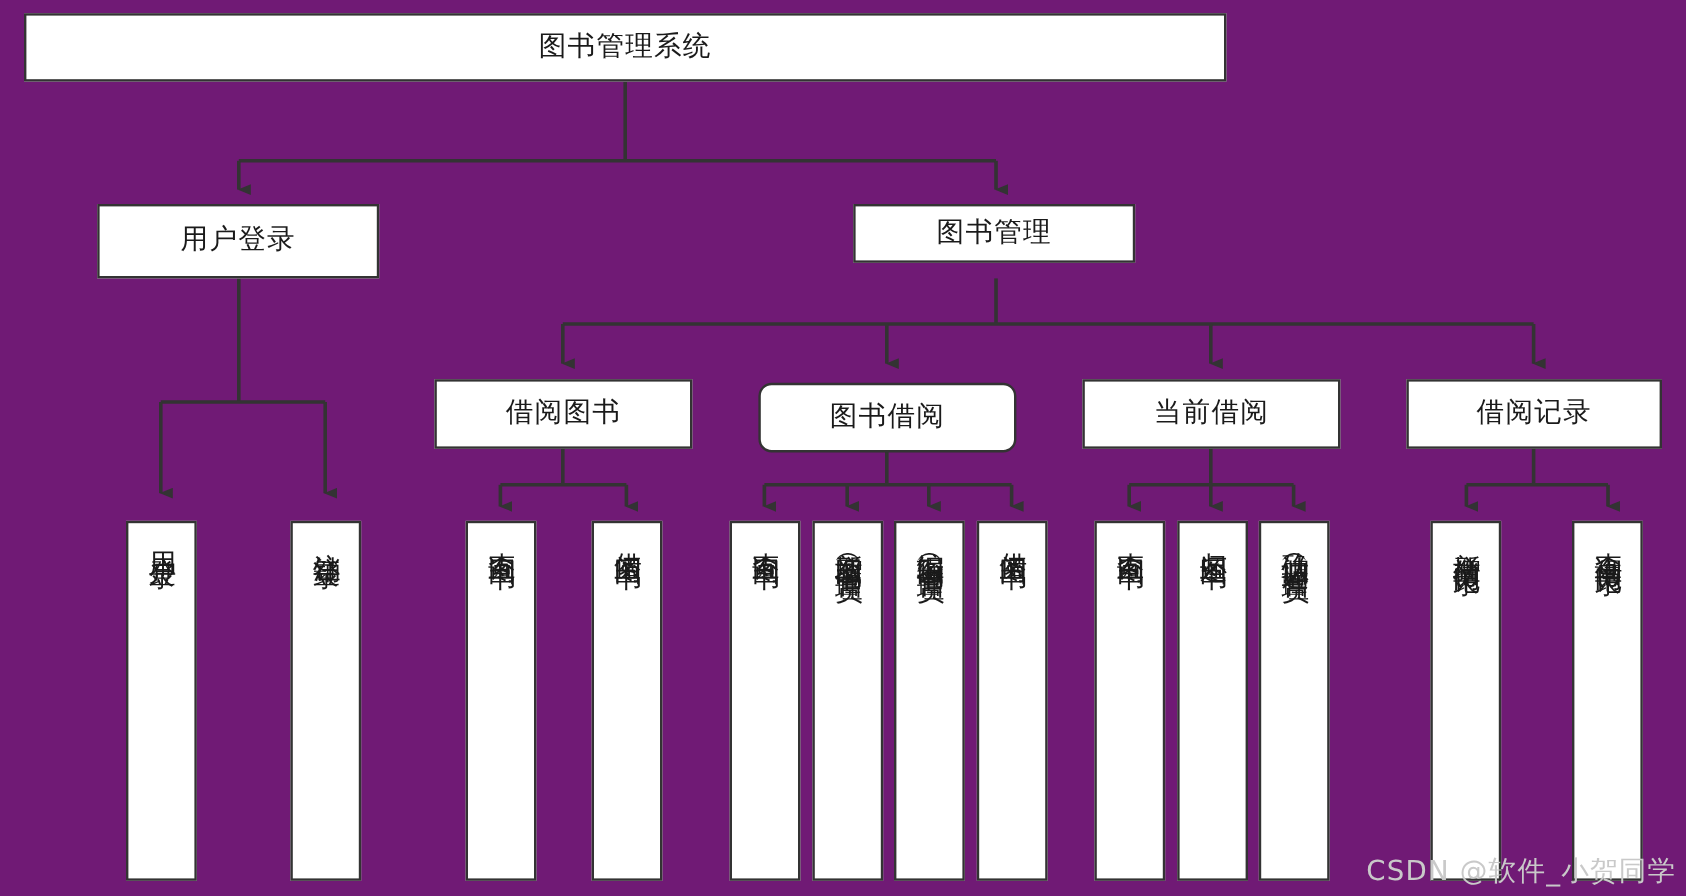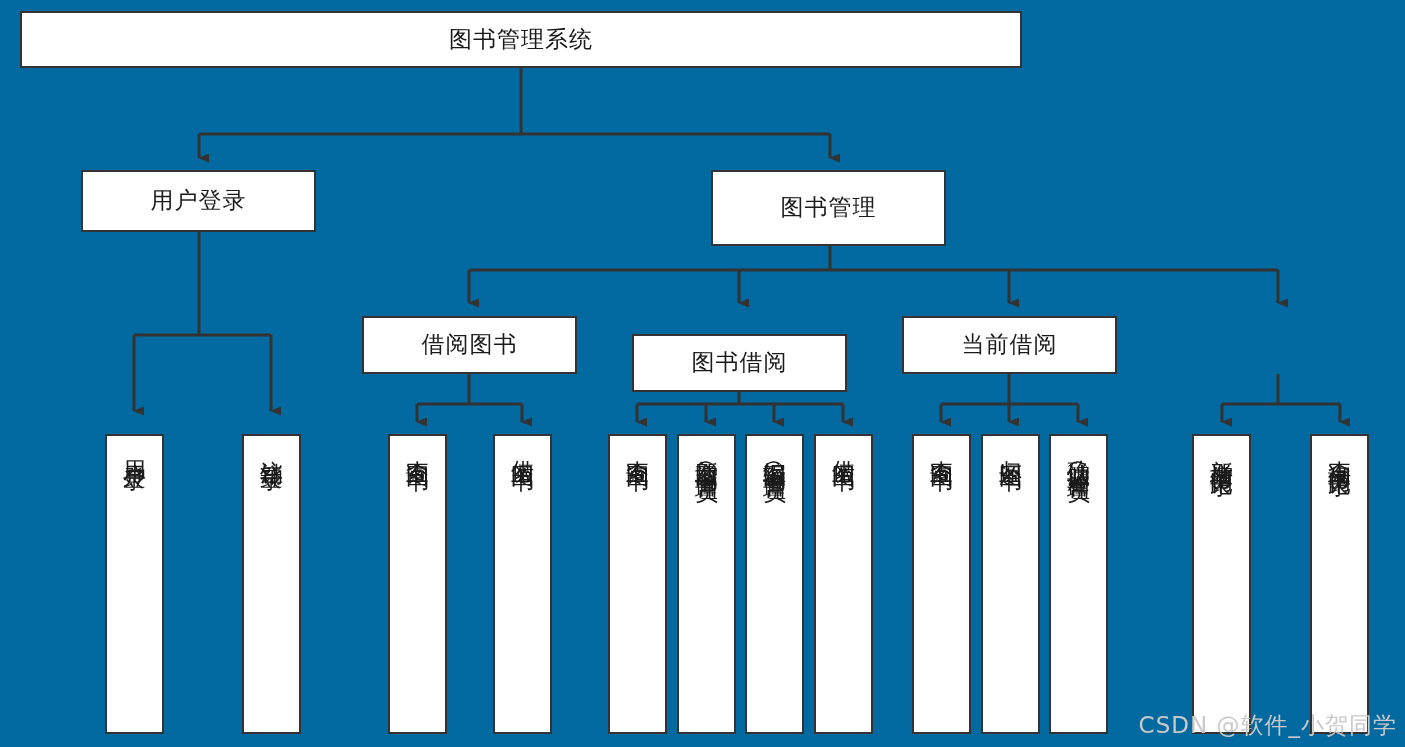--- a/index.html
+++ b/index.html
@@ -4,21 +4,21 @@
 <style>
   html,body{margin:0;padding:0;background:#ffffff;}
   body{
     font-family:"DejaVu Sans","Liberation Sans",sans-serif;
     -webkit-font-smoothing:antialiased;
   }
   #stage{
     position:relative;
     width:1405px;
     height:747px;
-    background:#0369a1;
+    background:#701a75;
     overflow:hidden;
   }
   svg#wires{
     position:absolute;
     left:0;top:0;
     width:1405px;
     height:747px;
     pointer-events:none;
   }
   .node{
@@ -119,32 +119,35 @@
     </g>
   </svg>
 
   <div class="node h" style="left:20px;top:11px;width:1002px;height:57px;">
     <span>图书管理系统</span>
   </div>
 
   <div class="node h" style="left:81px;top:170px;width:235px;height:62px;">
     <span>用户登录</span>
   </div>
-  <div class="node h" style="left:711px;top:170px;width:235px;height:76px;">
+  <div class="node h" style="left:711px;top:170px;width:235px;height:49px;">
     <span>图书管理</span>
   </div>
 
   <div class="node h" style="left:362px;top:316px;width:215px;height:58px;">
     <span>借阅图书</span>
   </div>
-  <div class="node h" style="left:632px;top:334px;width:215px;height:58px;">
+  <div class="node h" style="left:632px;top:319px;width:215px;height:58px;border-radius:11px;">
     <span>图书借阅</span>
   </div>
   <div class="node h" style="left:902px;top:316px;width:215px;height:58px;text-align:center;">
     <span>当前借阅</span>
+  </div>
+  <div class="node h" style="left:1172px;top:316px;width:213px;height:58px;">
+    <span>借阅记录</span>
   </div>
 
   <div class="node v" style="left:105px;top:434px;width:59px;height:300px;">
     <span>用户登录</span>
   </div>
   <div class="node v" style="left:242px;top:434px;width:59px;height:300px;">
     <span>注销登录</span>
   </div>
 
   <div class="node v" style="left:388px;top:434px;width:59px;height:300px;">

